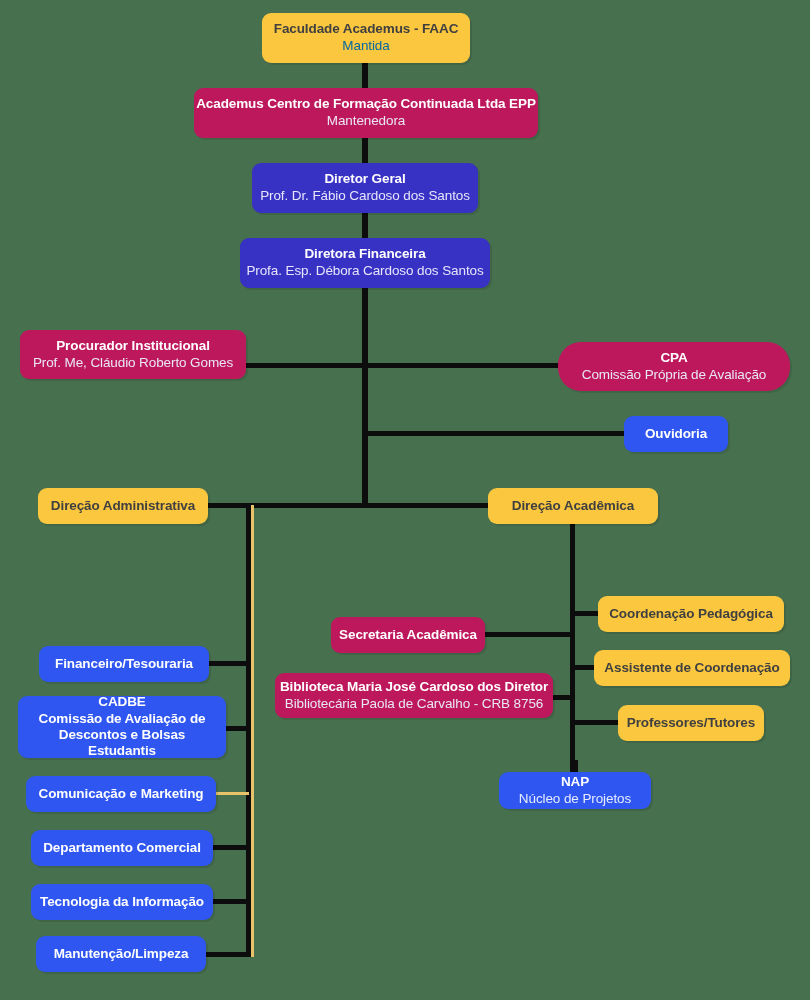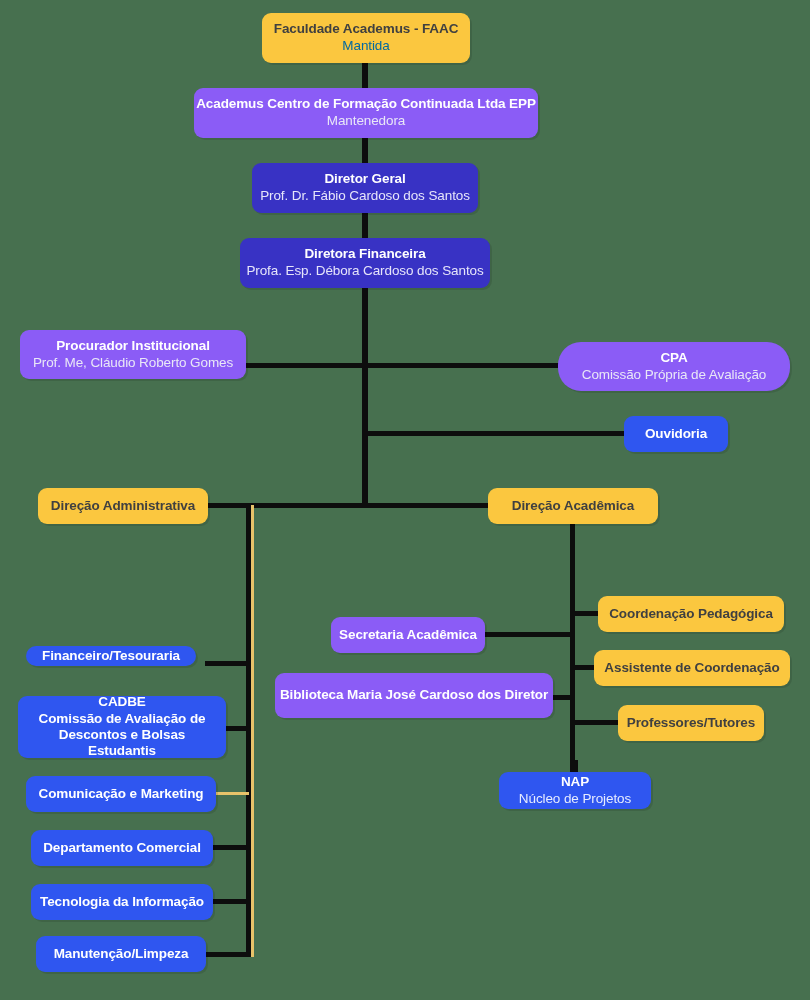--- a/index.html
+++ b/index.html
@@ -56,21 +56,21 @@
     letter-spacing: -0.1px;
     white-space: nowrap;
   }
   .node.multi .t1 { white-space: normal; }
 
   
   .c-yellow { background: #fbc73f; color: #3a3a44; }
   .c-yellow .t1 { color: #404040; }
   .c-yellow .t2 { color: #0369a1; }
 
-  .c-deep   { background: #8b5cf6; color: #ffffff; }
+  .c-deep   { background: #be185d; color: #ffffff; }
   .c-deep .t2 { color: #e9e7f7; }
 
   .c-indigo { background: #3832c4; color: #ffffff; }
   .c-indigo .t2 { color: #e6e5fa; }
 
   .c-blue   { background: #2f56f0; color: #ffffff; justify-content: center; }
   .c-blue .t2 { color: #e6ecff; }
 </style>
 </head>
 <body>
@@ -150,21 +150,21 @@
   </div>
 
   <div class="node c-yellow" style="left:38px; top:488px; width:170px; height:36px;">
     <span class="t1">Direção Administrativa</span>
   </div>
 
   <div class="node c-yellow" style="left:488px; top:488px; width:170px; height:36px;">
     <span class="t1">Direção Acadêmica</span>
   </div>
 
-  <div class="node c-blue" style="left:26px; top:646px; width:170px; height:20px;border-radius:12px;">
+  <div class="node c-blue" style="left:39px; top:646px; width:170px; height:36px;">
     <span class="t1">Financeiro/Tesouraria</span>
   </div>
 
   <div class="node c-blue multi" style="left:18px; top:696px; width:208px; height:62px; padding:5px 10px;">
     <span class="t1">CADBE</span>
     <span class="t1" style="line-height:1.2;">Comissão de Avaliação de Descontos e Bolsas Estudantis</span>
   </div>
 
   <div class="node c-blue" style="left:31px; top:830px; width:182px; height:36px;">
     <span class="t1">Departamento Comercial</span>
@@ -181,20 +181,21 @@
   <div class="node c-blue" style="left:36px; top:936px; width:170px; height:36px;">
     <span class="t1">Manutenção/Limpeza</span>
   </div>
 
   <div class="node c-deep" style="left:331px; top:617px; width:154px; height:36px;">
     <span class="t1">Secretaria Acadêmica</span>
   </div>
 
   <div class="node c-deep" style="left:275px; top:673px; width:278px; height:45px; padding:5px 10px;">
     <span class="t1">Biblioteca Maria José Cardoso dos Diretor</span>
+    <span class="t2">Bibliotecária Paola de Carvalho - CRB 8756</span>
   </div>
 
   <div class="node c-yellow" style="left:598px; top:596px; width:186px; height:36px;">
     <span class="t1">Coordenação Pedagógica</span>
   </div>
 
   <div class="node c-yellow" style="left:594px; top:650px; width:196px; height:36px;">
     <span class="t1">Assistente de Coordenação</span>
   </div>
 

